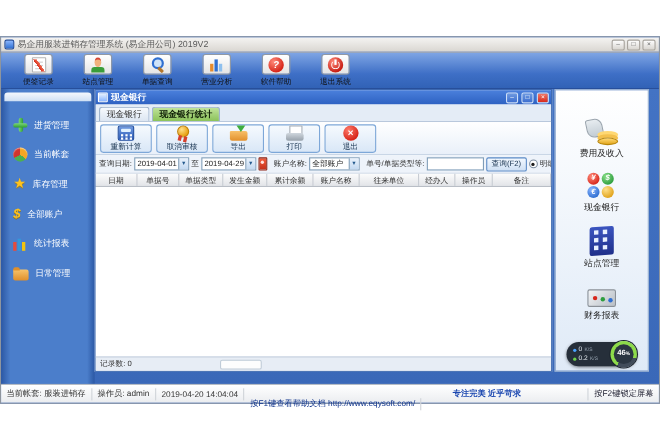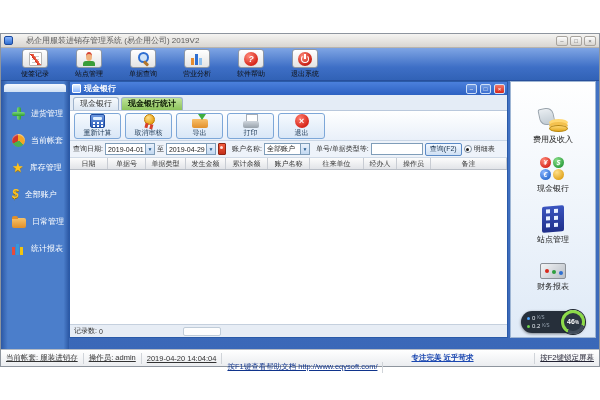--- a/index.html
+++ b/index.html
@@ -1,21 +1,21 @@
 <!DOCTYPE html>
 <html><head>
 <meta charset="utf-8">
 <style>
   * { margin:0; padding:0; box-sizing:border-box; }
   html,body { width:600px; height:400px; background:#fff; font-family:"Liberation Sans",sans-serif; }
   .page { position:relative; width:600px; height:400px; background:#fff; overflow:hidden; }
   .app { position:absolute; top:33px; left:0; width:600px; height:334px; display:flex; flex-direction:column; border:1px solid #8e959e; background:#3f6fc2; }
 
   
-  .titlebar { height:14px; background:linear-gradient(#f5f4f2,#d9d6d1); border-bottom:1px solid #b8b4ae; display:flex; align-items:center; gap:13px; padding:0 3px; flex:none; }
+  .titlebar { height:14px; background:linear-gradient(#f5f4f2,#d9d6d1); border-bottom:1px solid #b8b4ae; display:flex; align-items:center; gap:3px; padding:0 3px; flex:none; }
   .app-ico { width:9px; height:9px; background:linear-gradient(#8ab6ff,#2f6fd1); border:1px solid #1d4a9e; border-radius:2px; flex:none; }
   .wtitle { flex:1; font-size:8px; color:#5a5a5a; white-space:nowrap; overflow:hidden; }
   .wctrl { display:flex; gap:2px; }
   .wbtn { width:12px; height:10px; background:linear-gradient(#fdfdfd,#d8d5d0); border:1px solid #a8a49e; border-radius:2px; font-size:6px; line-height:8px; text-align:center; color:#666; }
 
   
   .toolbar { height:33px; flex:none; background:linear-gradient(#7fa5e4,#3e6fc6 60%,#3162b6); display:flex; align-items:center; padding-left:8px; gap:2px; border-bottom:1px solid #274f9b; }
   .tbtn { width:52px; display:flex; flex-direction:column; align-items:center; gap:1px; cursor:pointer; }
   .plate { width:26px; height:19px; background:linear-gradient(#ffffff,#e4e4e4); border:1px solid #8f98a5; border-radius:3px; display:flex; align-items:center; justify-content:center; }
   .tlabel { font-size:7px; color:#101010; white-space:nowrap; }
@@ -36,21 +36,21 @@
   .ic-bars::after { content:''; position:absolute; left:4px; bottom:0; width:3px; height:11px; background:#2f6fd1; }
   .ic-help { width:14px; height:14px; border-radius:50%; background:radial-gradient(circle at 35% 30%,#ff8a7a,#d7271b 70%); color:#fff; font-size:9px; font-weight:bold; text-align:center; line-height:14px; }
   .ic-power { width:14px; height:14px; border-radius:50%; background:radial-gradient(circle at 35% 30%,#ff8a7a,#c92015 70%); }
   .ic-power::before { content:''; position:absolute; inset:3px; border:1.5px solid #fff; border-top-color:transparent; border-radius:50%; }
   .ic-power::after { content:''; position:absolute; top:2px; left:6px; width:2px; height:5px; background:#fff; }
 
   
   .content { flex:1; display:flex; min-height:0; background:linear-gradient(#4373c4,#3a68b8); }
 
   
-  .sidebar { width:68px; flex:none; background:linear-gradient(90deg,#2c58a4,#4b7ecb 10%,#4b7ecb 92%,#2c58a4); padding-top:3px; }
+  .sidebar { width:85px; flex:none; background:linear-gradient(90deg,#2c58a4,#4b7ecb 10%,#4b7ecb 92%,#2c58a4); padding-top:3px; }
   .sb-top { height:8px; margin:0 3px 8px 3px; background:linear-gradient(#f4f8fd,#cfe0f4); border-radius:3px 3px 0 0; }
   .sb-item { display:flex; align-items:center; gap:6px; height:27px; padding-left:11px; cursor:pointer; }
   .sb-label { font-size:8px; color:#ffffff; white-space:nowrap; }
   .ic-plus { width:13px; height:13px; }
   .ic-plus::before { content:''; position:absolute; left:4.5px; top:0; width:4px; height:13px; background:linear-gradient(90deg,#7ad67a,#2f9e2f); border-radius:2px; }
   .ic-plus::after { content:''; position:absolute; top:4.5px; left:0; width:13px; height:4px; background:linear-gradient(#7ad67a,#2f9e2f); border-radius:2px; }
   .ic-pie { width:13px; height:13px; border-radius:50%; background:conic-gradient(#f5a623 0 130deg,#4caf50 130deg 240deg,#d0352c 240deg); box-shadow:inset 0 1px 1px rgba(255,255,255,.5); }
   .ic-star { font-size:13px; line-height:13px; color:#ffc31e; text-shadow:0 1px 1px #a97c0a; font-family:"DejaVu Sans",sans-serif; }
   .ic-dollar { font-size:12px; line-height:13px; font-weight:bold; color:#ffc31e; text-shadow:0 1px 0 #8a6d1a; }
   .ic-stat { width:13px; height:12px; }
@@ -104,21 +104,21 @@
 
   
   .grid-header { height:12px; flex:none; display:flex; background:linear-gradient(#fcfcfc,#e2e4e8); border-bottom:1px solid #b9bec6; font-size:7px; color:#333; }
   .gh { border-right:1px solid #c8ccd3; display:flex; align-items:center; justify-content:center; white-space:nowrap; overflow:hidden; }
   .c0{width:38px}.c1{width:38px}.c2{width:40px}.c3{width:40px}.c4{width:42px}.c5{width:42px}.c6{width:54px}.c7{width:33px}.c8{width:34px}.c9{flex:1}
   .grid-body { flex:1; background:#fff; min-height:0; }
   .grid-footer { height:13px; flex:none; background:#e7edf5; border-top:1px solid #c5d0de; display:flex; align-items:center; gap:2px; padding:0 4px; font-size:7px; color:#333; position:relative; }
   .hthumb { position:absolute; left:113px; top:2px; width:38px; height:9px; background:#fdfdfd; border:1px solid #c0ccd8; border-radius:2px; cursor:pointer; }
 
   
-  .right-panel { width:86px; flex:none; display:flex; flex-direction:column; align-items:center; margin:0 3px 11px 0; background:linear-gradient(#ffffff,#dfeaf7); border:1px solid #9fb6d4; padding-top:26px; }
+  .right-panel { width:86px; flex:none; display:flex; flex-direction:column; align-items:center; margin:0 9px 11px 0; background:linear-gradient(#ffffff,#dfeaf7); border:1px solid #9fb6d4; padding-top:26px; }
   .rp-item { display:flex; flex-direction:column; align-items:center; gap:2px; margin-bottom:12px; cursor:pointer; }
   .rp-label { font-size:8px; color:#222; white-space:nowrap; }
   .ic-money { width:32px; height:24px; }
   .ic-money::before { content:''; position:absolute; top:0; left:2px; width:13px; height:15px; background:linear-gradient(#e7ecf0,#c2ccd4); border:1px solid #9aa4ad; border-radius:2px 7px 2px 7px; transform:rotate(-12deg); }
   .ic-money::after { content:''; position:absolute; bottom:0; right:1px; width:17px; height:5px; background:linear-gradient(#ffd873,#e3a81f); border:1px solid #b8860b; border-radius:50%; box-shadow:0 -3px 0 #f4c14e,0 -6px 0 #ffd873; }
   .ic-cash { width:28px; height:24px; }
   .coin { position:absolute; width:11px; height:11px; border-radius:50%; color:#fff; font-size:7px; line-height:11px; text-align:center; font-weight:bold; }
   .coin.yen { top:0; left:1px; background:radial-gradient(circle at 35% 30%,#ff8a7a,#d7271b 75%); }
   .coin.usd { top:0; left:14px; background:radial-gradient(circle at 35% 30%,#8adf8a,#2e9e3e 75%); }
   .coin.eur { top:12px; left:1px; background:radial-gradient(circle at 35% 30%,#8ab6ff,#2f6fd1 75%); }
@@ -134,21 +134,21 @@
   .g-row { display:flex; align-items:center; gap:2px; font-size:6px; color:#e6ecf2; line-height:6px; }
   .g-dot { width:3px; height:3px; border-radius:50%; flex:none; }
   .g-dot.up { background:#4aa3ff; } .g-dot.down { background:#6fd24a; }
   .g-unit { font-size:4.5px; color:#9aa7b4; }
   .g-ring { margin-left:auto; width:24px; height:24px; border-radius:50%; background:conic-gradient(from 210deg,#8ddb4a 0 72%,#414c5a 72%); display:flex; align-items:center; justify-content:center; box-shadow:0 0 0 1px #1b232d; }
   .g-inner { width:18px; height:18px; border-radius:50%; background:#2b3642; color:#fff; font-size:7px; font-weight:bold; display:flex; align-items:baseline; justify-content:center; padding-top:5px; }
   .g-pct { font-size:4.5px; }
 
   
   .statusbar { height:17px; flex:none; background:linear-gradient(#ffffff,#ebedf0); border-top:1px solid #b6bcc4; display:flex; align-items:center; font-size:7.5px; color:#333; }
-  .ss { padding:0 5px; height:11px; display:flex; align-items:center; gap:3px; border-right:1px solid #d0d4d9; white-space:nowrap;text-decoration:underline; }
+  .ss { padding:0 5px; height:11px; display:flex; align-items:center; gap:3px; border-right:1px solid #d0d4d9; white-space:nowrap; }
   .ss.blue { color:#10348c;margin-top:18px; }
   .ss.slogan { color:#1b47b0; font-weight:bold; border-right:none;margin-left:23px; }
   .ss.lock { margin-left:auto; border-right:none; border-left:1px solid #d0d4d9; color:#223; }
 </style>
 </head>
 <body>
 
 <div class="page">
   <div class="app">
 
@@ -215,26 +215,26 @@
         </div>
         <div class="sb-item">
           <i class="ic ic-star">★</i>
           <span class="sb-label">库存管理</span>
         </div>
         <div class="sb-item">
           <i class="ic ic-dollar">$</i>
           <span class="sb-label">全部账户</span>
         </div>
         <div class="sb-item">
+          <i class="ic ic-stat"></i>
+          <span class="sb-label">统计报表</span>
+        </div>
+        <div class="sb-item">
           <i class="ic ic-folder"></i>
           <span class="sb-label">日常管理</span>
-        </div>
-        <div class="sb-item">
-          <i class="ic ic-stat"></i>
-          <span class="sb-label">统计报表</span>
         </div>
       </div>
 
       <div class="main-col">
         <div class="mdi-caption">
           <span class="mdi-ico"></span>
           <span class="mdi-title">现金银行</span>
           <span class="mdi-btn">–</span>
           <span class="mdi-btn">□</span>
           <span class="mdi-btn close">×</span>

